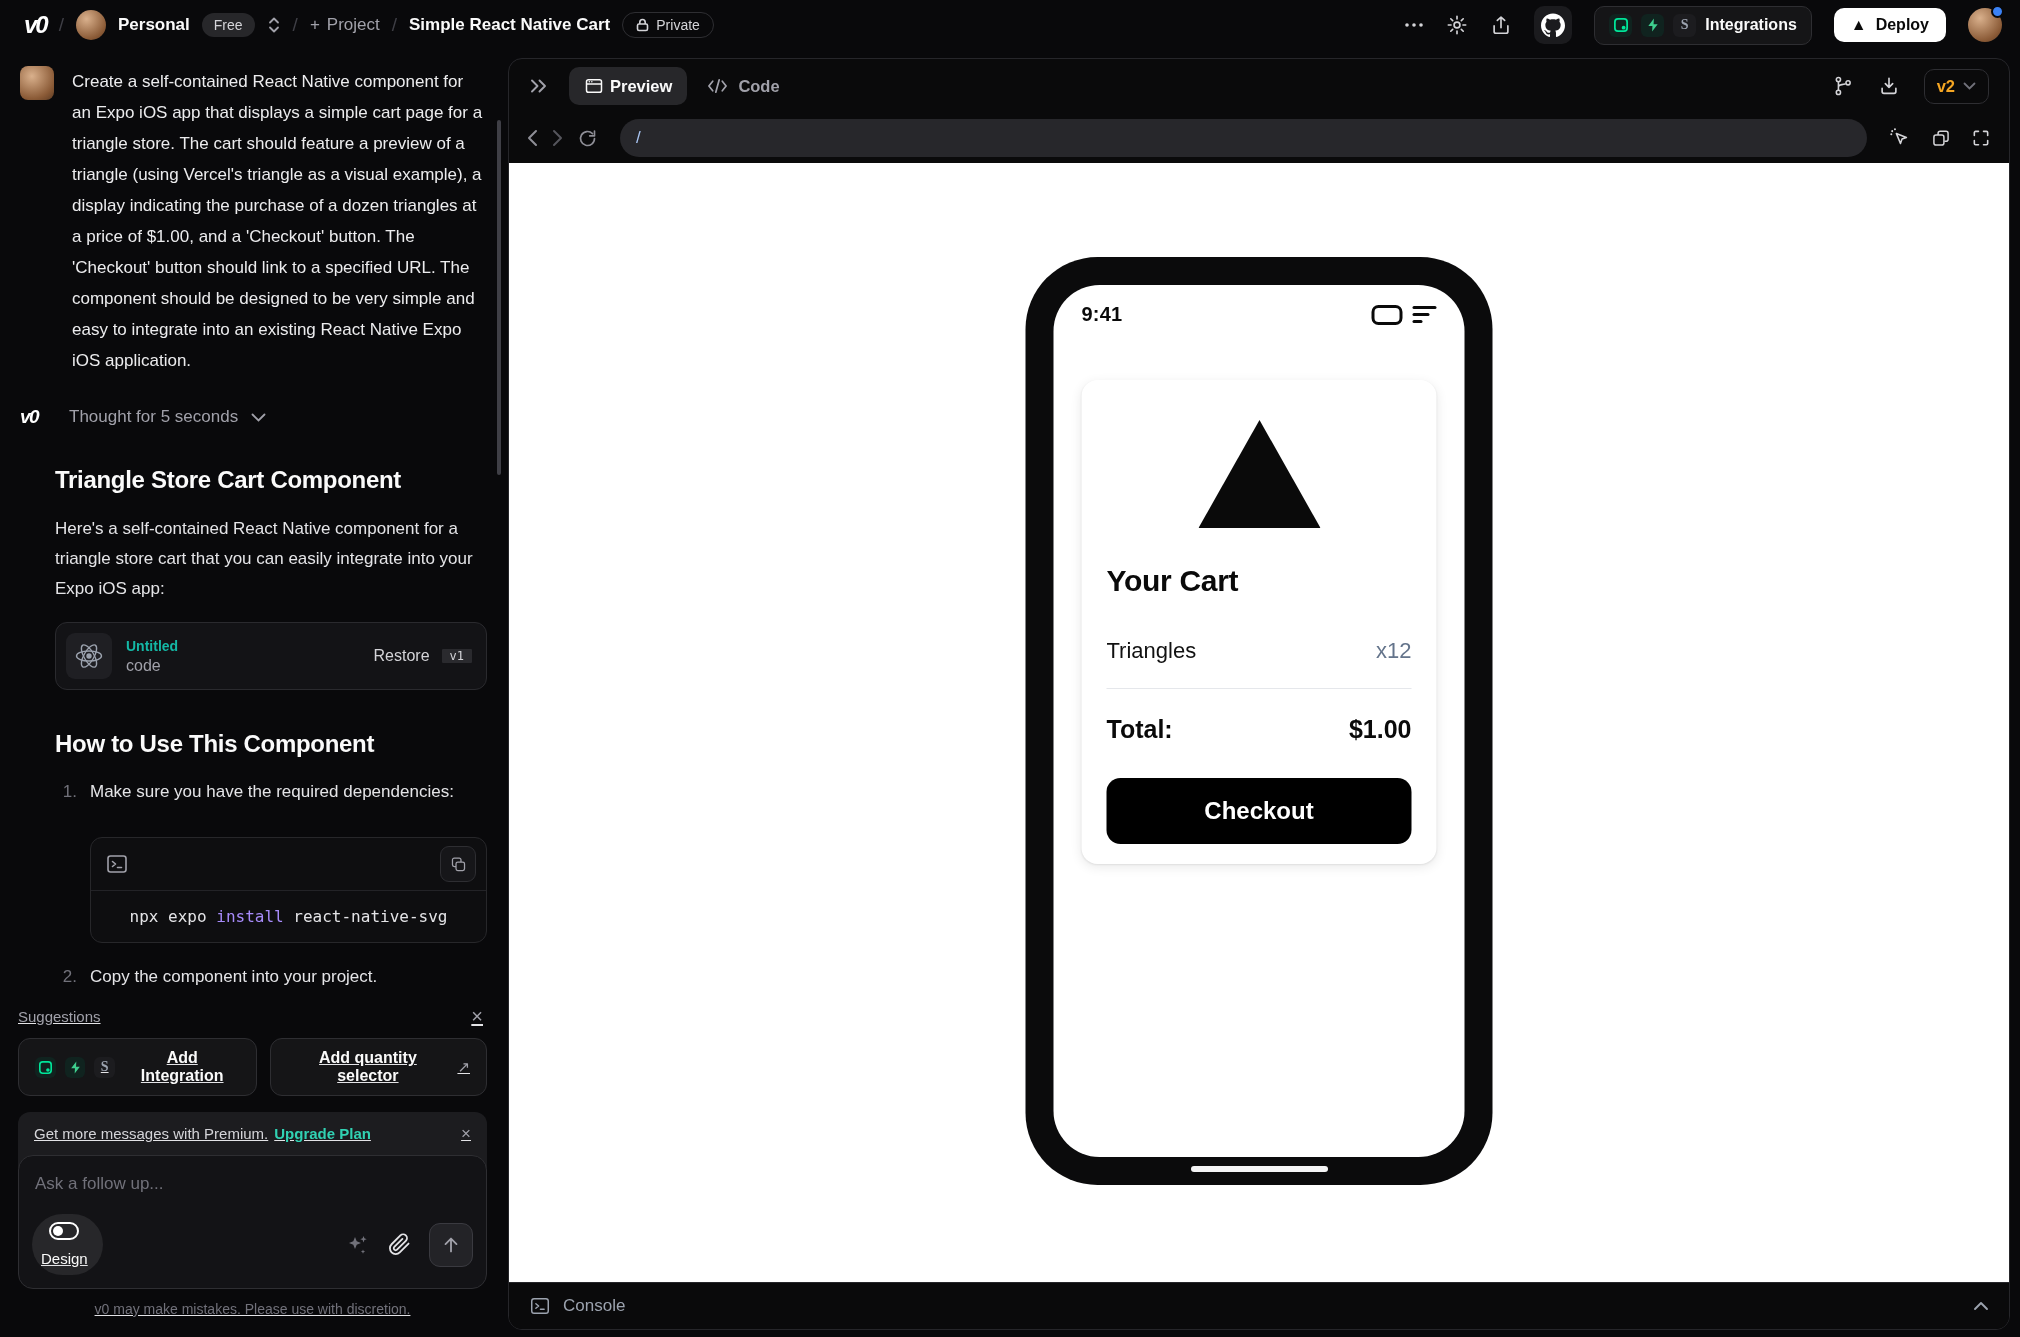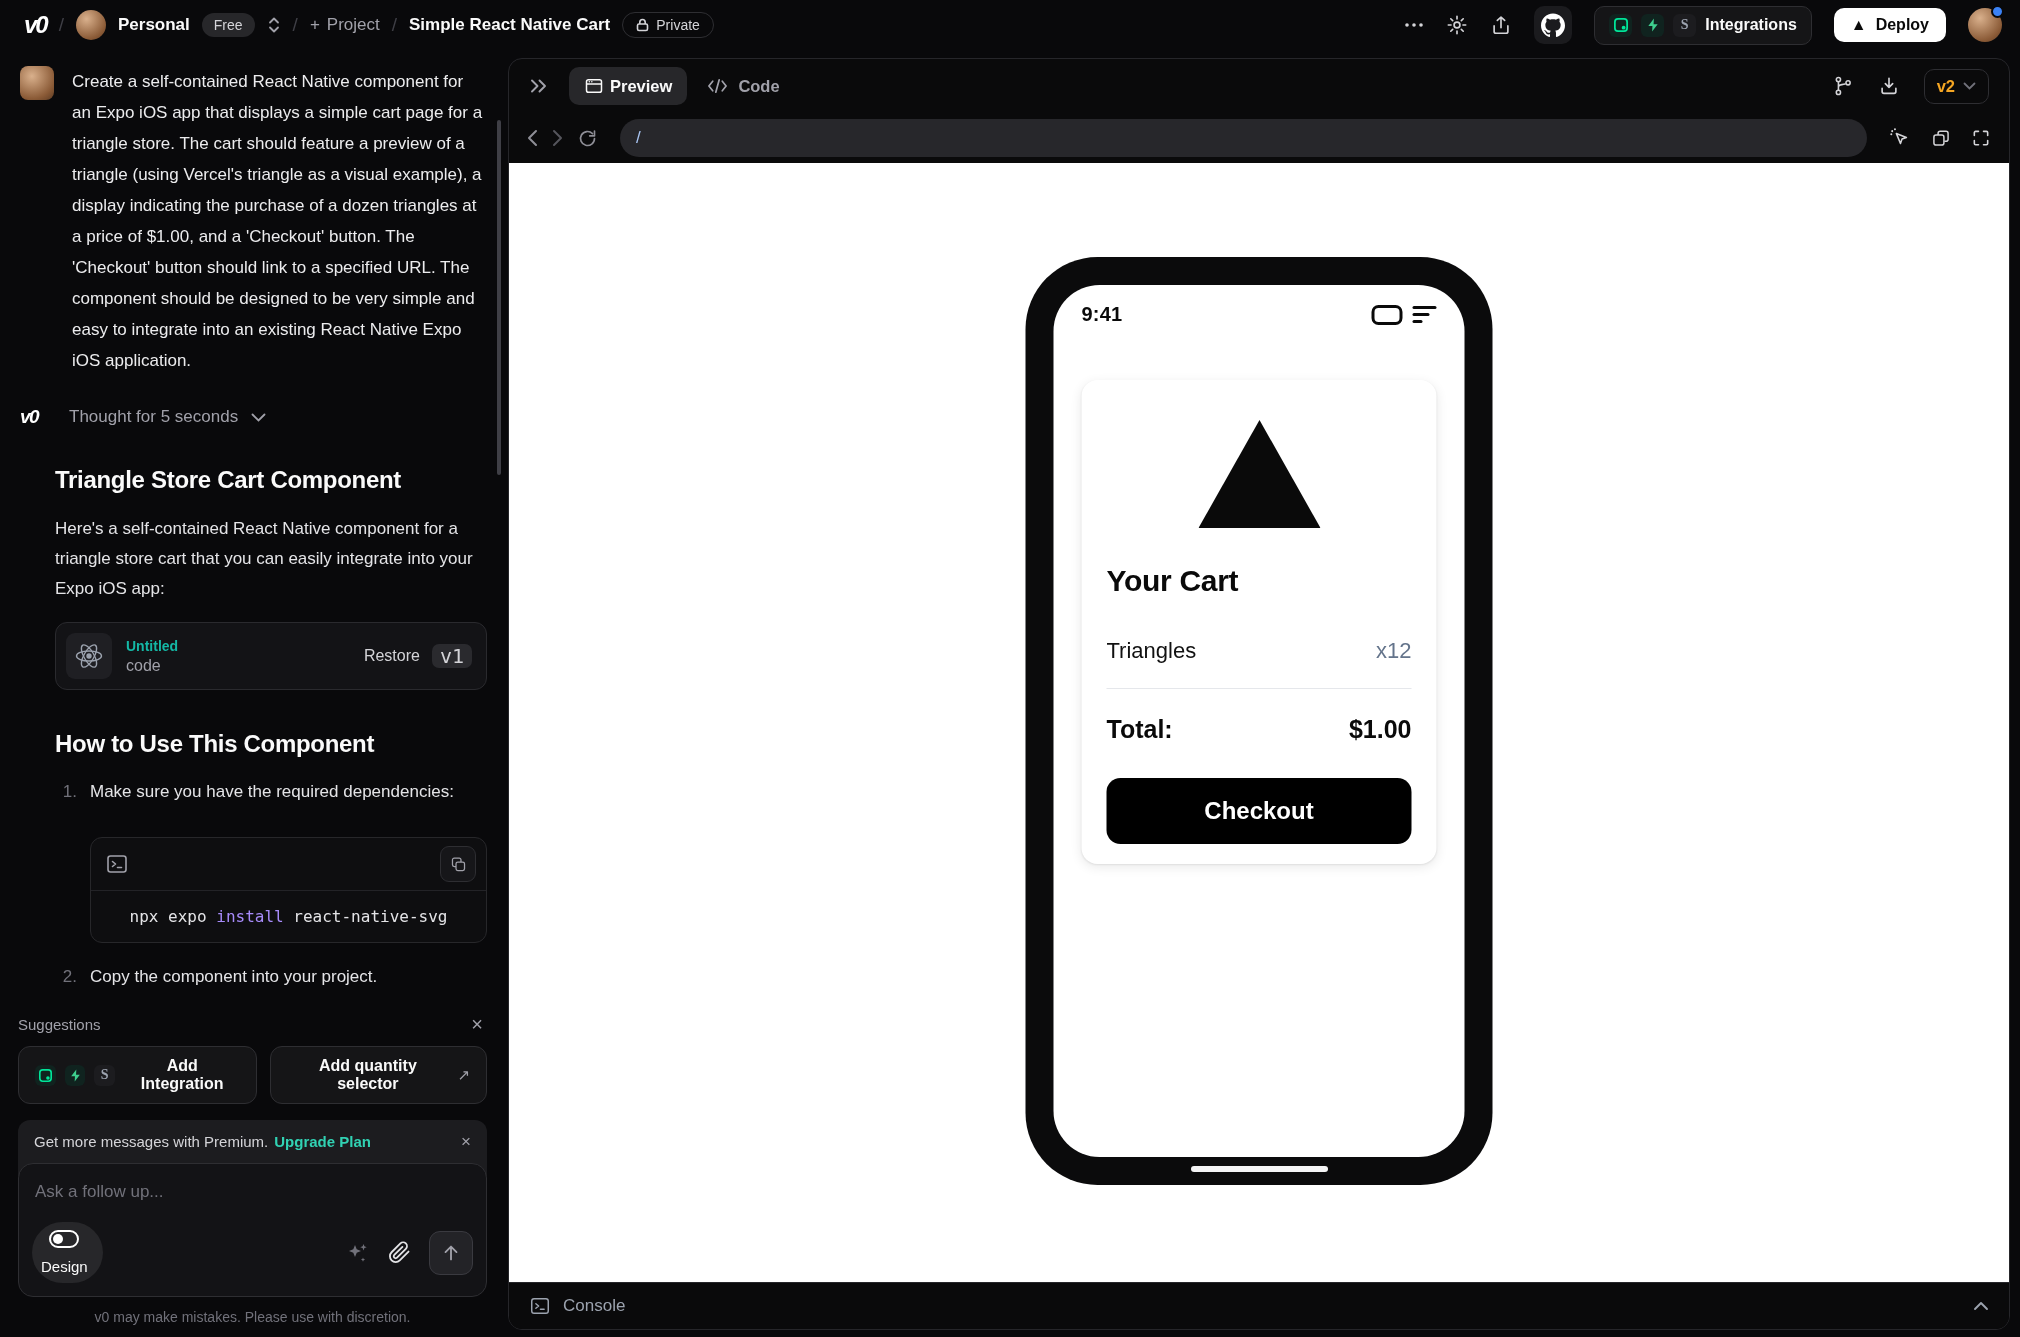--- a/index.html
+++ b/index.html
@@ -52,36 +52,36 @@
   .h1-resp { margin-top:38px; }
   .intro { margin-top:20px; font-size:17px; line-height:30px; color:#e4e4e7; }
   .code-card { margin-top:18px; border:1px solid #2a2a2e; background:#131316; border-radius:12px;
     display:flex; align-items:center; padding:10px 14px 10px 10px; gap:14px; }
   .code-card-ic { width:46px; height:46px; border-radius:9px; background:#1f1f23; display:flex; align-items:center;
     justify-content:center; color:#9ca3af; }
   .code-card-title { font-size:14px; font-weight:700; color:#14b8a6; }
   .code-card-sub { font-size:16px; color:#a1a1aa; margin-top:3px; }
   .code-card-right { margin-left:auto; display:flex; align-items:center; gap:12px; }
   .restore { font-size:16px; color:#d4d4d8; }
-  .ver-badge { background:#2a2a2e; color:#d4d4d8; font-size:20px; font-family:"DejaVu Sans Mono",monospace;
-    border-radius:7px; padding:0 8px; }
+  .ver-badge { background:#2a2a2e; color:#d4d4d8; font-size:12px; font-family:"DejaVu Sans Mono",monospace;
+    border-radius:1px; padding:0 8px; }
   .h2-resp { margin-top:40px; }
   .olist { margin-top:6px; }
   .oitem { display:flex; gap:13px; margin-top:20px; font-size:17px; line-height:27px; }
   .onum { color:#71717a; min-width:22px; text-align:right; }
   .code-block { margin:32px 0 4px 35px; border:1px solid #27272a; border-radius:12px; background:#0e0e10; overflow:hidden;text-align:center; }
   .code-head { display:flex; align-items:center; justify-content:space-between; padding:8px 10px 8px 14px;
     border-bottom:1px solid #232327; }
   .copy-btn { width:36px; height:36px; border-radius:9px; border:1px solid #2e2e32; background:#161619;
     color:#a1a1aa; display:flex; align-items:center; justify-content:center; }
   .code-line { padding:16px 16px; font-family:"DejaVu Sans Mono","Liberation Mono",monospace; font-size:16px; color:#e4e4e7; }
   .tok-purple { color:#a78bfa; }
 
   
-  .chat-bottom { flex:none; padding:10px 0 0; }
+  .chat-bottom { flex:none; padding:10px 0 8px;text-decoration:underline; }
   .sugg-head { display:flex; align-items:center; justify-content:space-between; padding:0 22px 0 18px; }
   .sugg-label { font-size:15px; color:#a1a1aa; }
   .x-btn { color:#a1a1aa; font-size:20px; background:none; border:none; line-height:1; }
   .sugg-row { display:flex; gap:13px; padding:12px 18px 0; }
   .sugg-btn { display:flex; align-items:center; gap:9px; background:#151517; border:1px solid #2e2e32;
     border-radius:12px; padding:10px 16px; color:#fafafa; font-size:16px; font-weight:600; }
   .sugg-btn .mini-ic { width:21px; height:21px; }
   .sugg-arrow { color:#a1a1aa; font-size:15px; font-weight:400; }
   .premium { margin:16px 18px 0; background:#1c1c1f; border-radius:12px 12px 0 0; padding:13px 16px 26px;
     display:flex; align-items:center; font-size:15px; color:#d4d4d8; gap:6px; }

